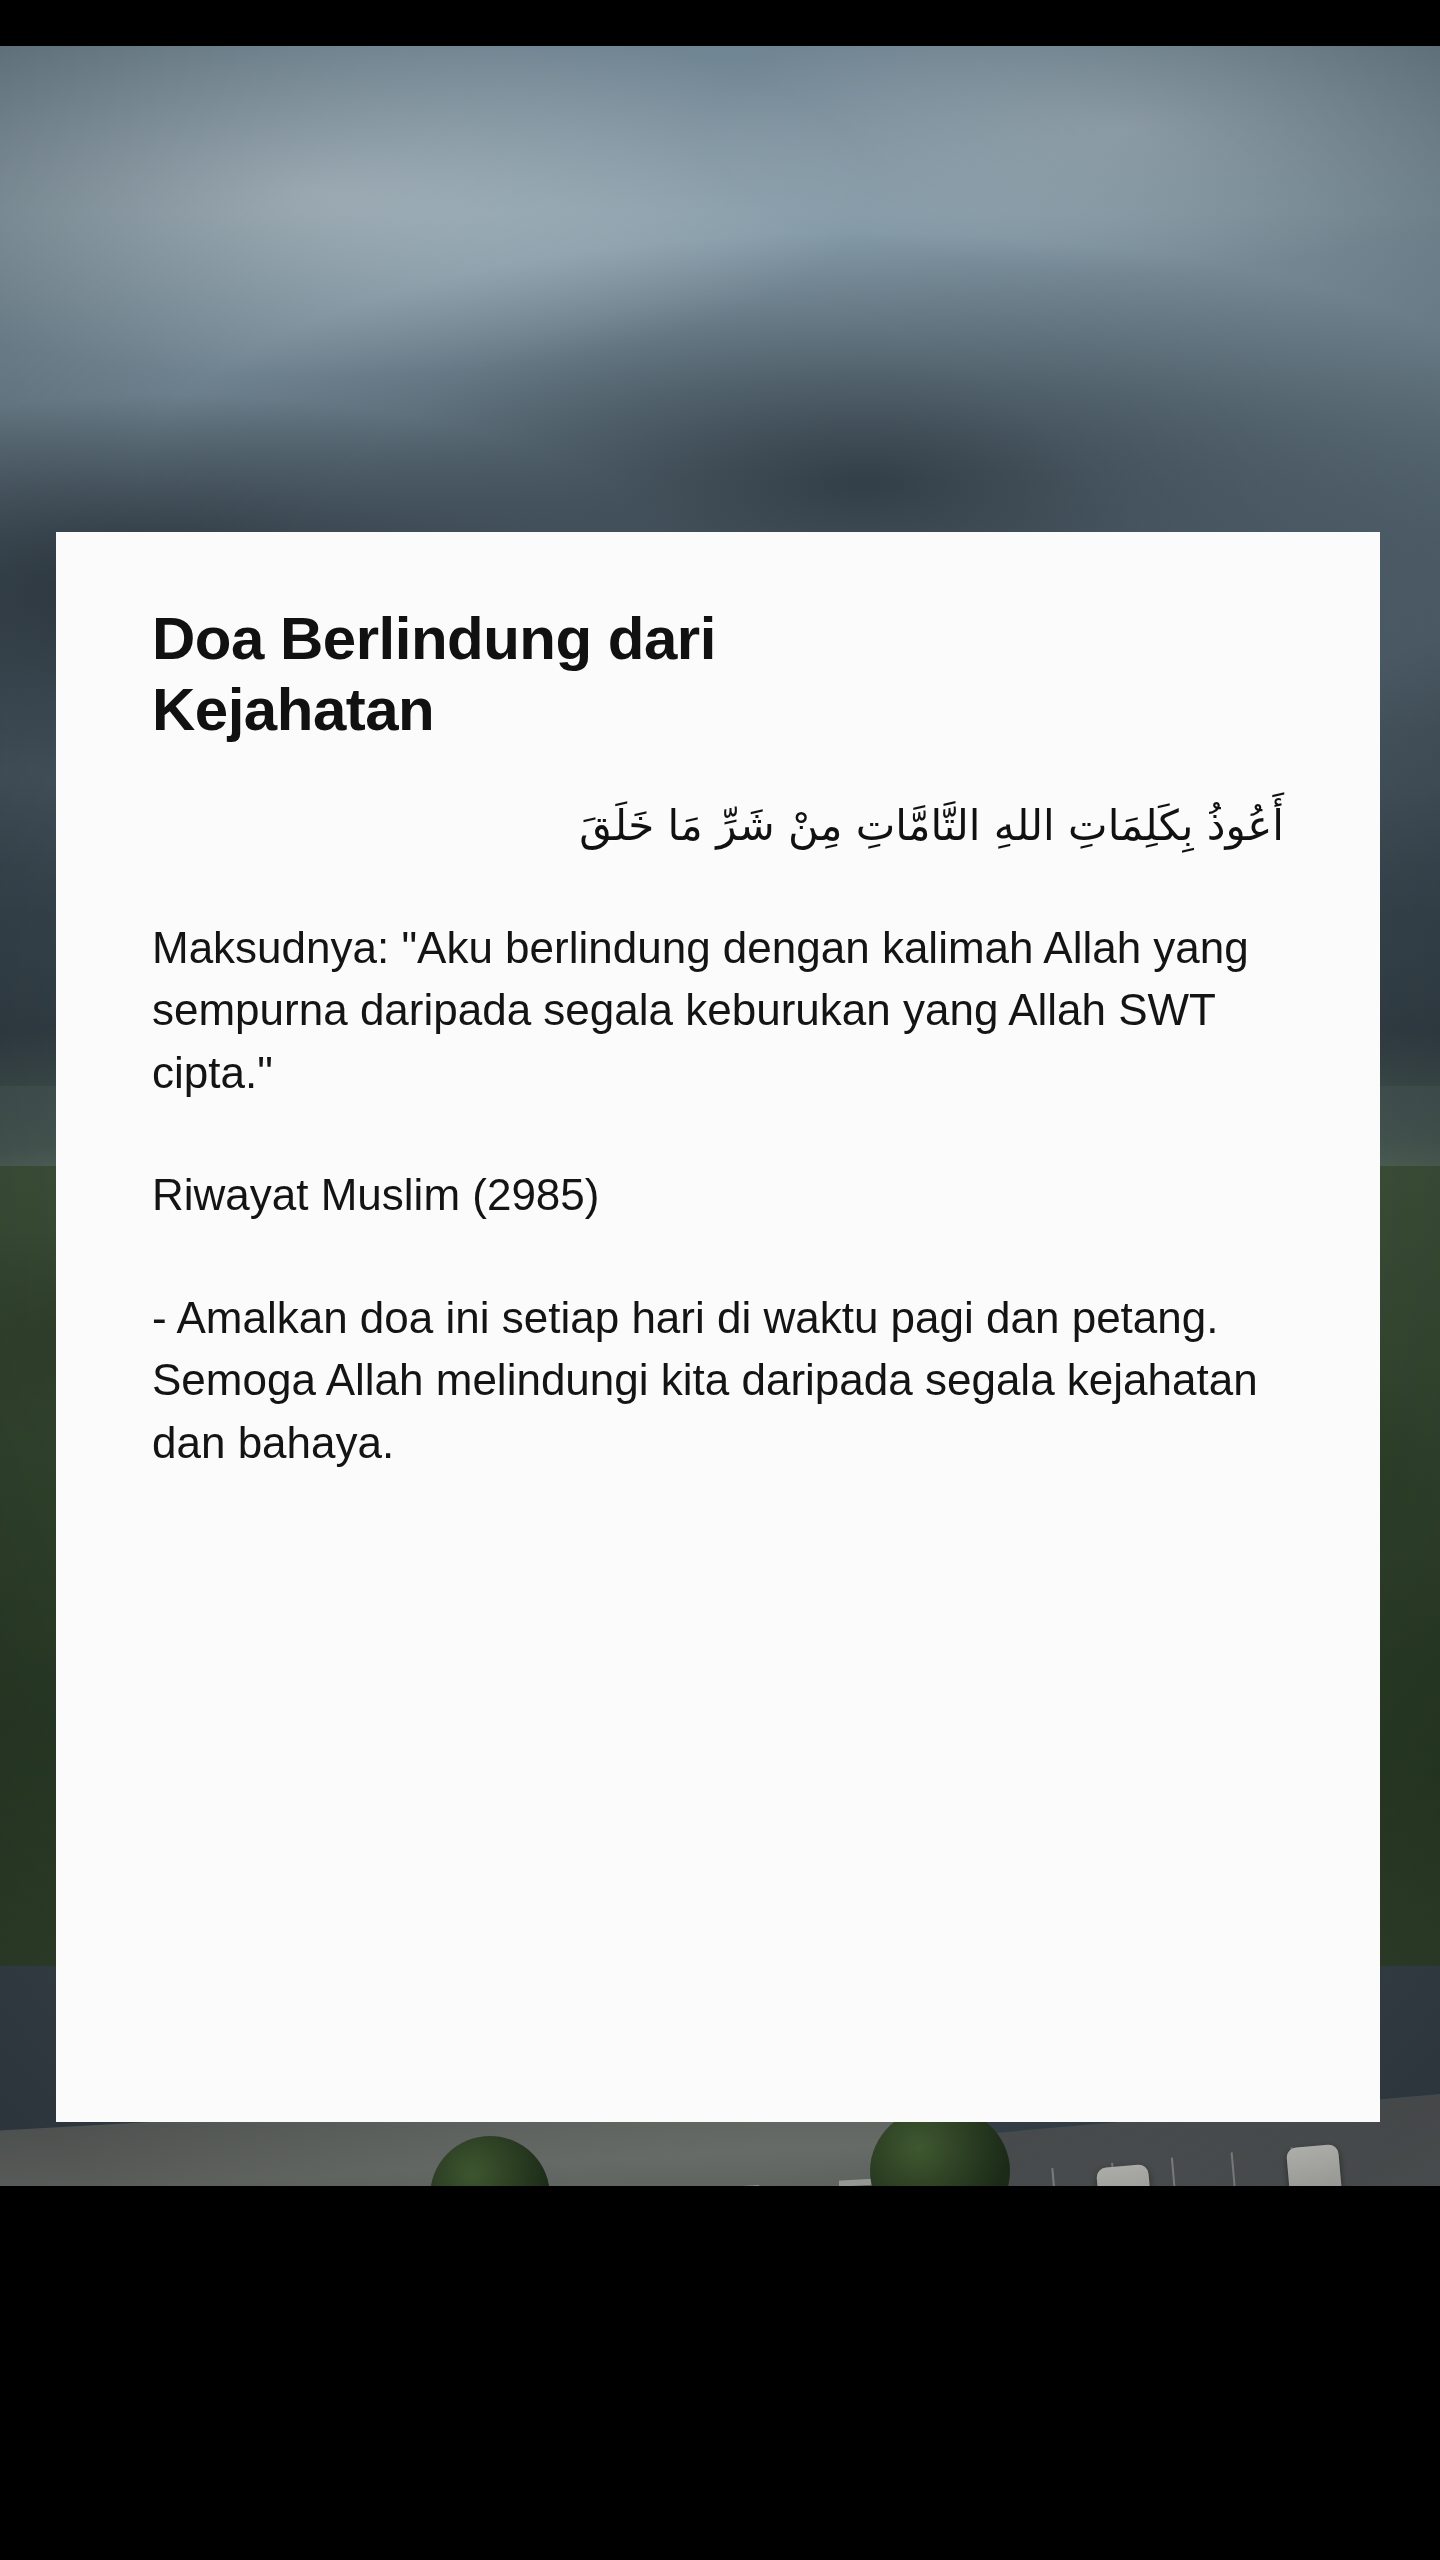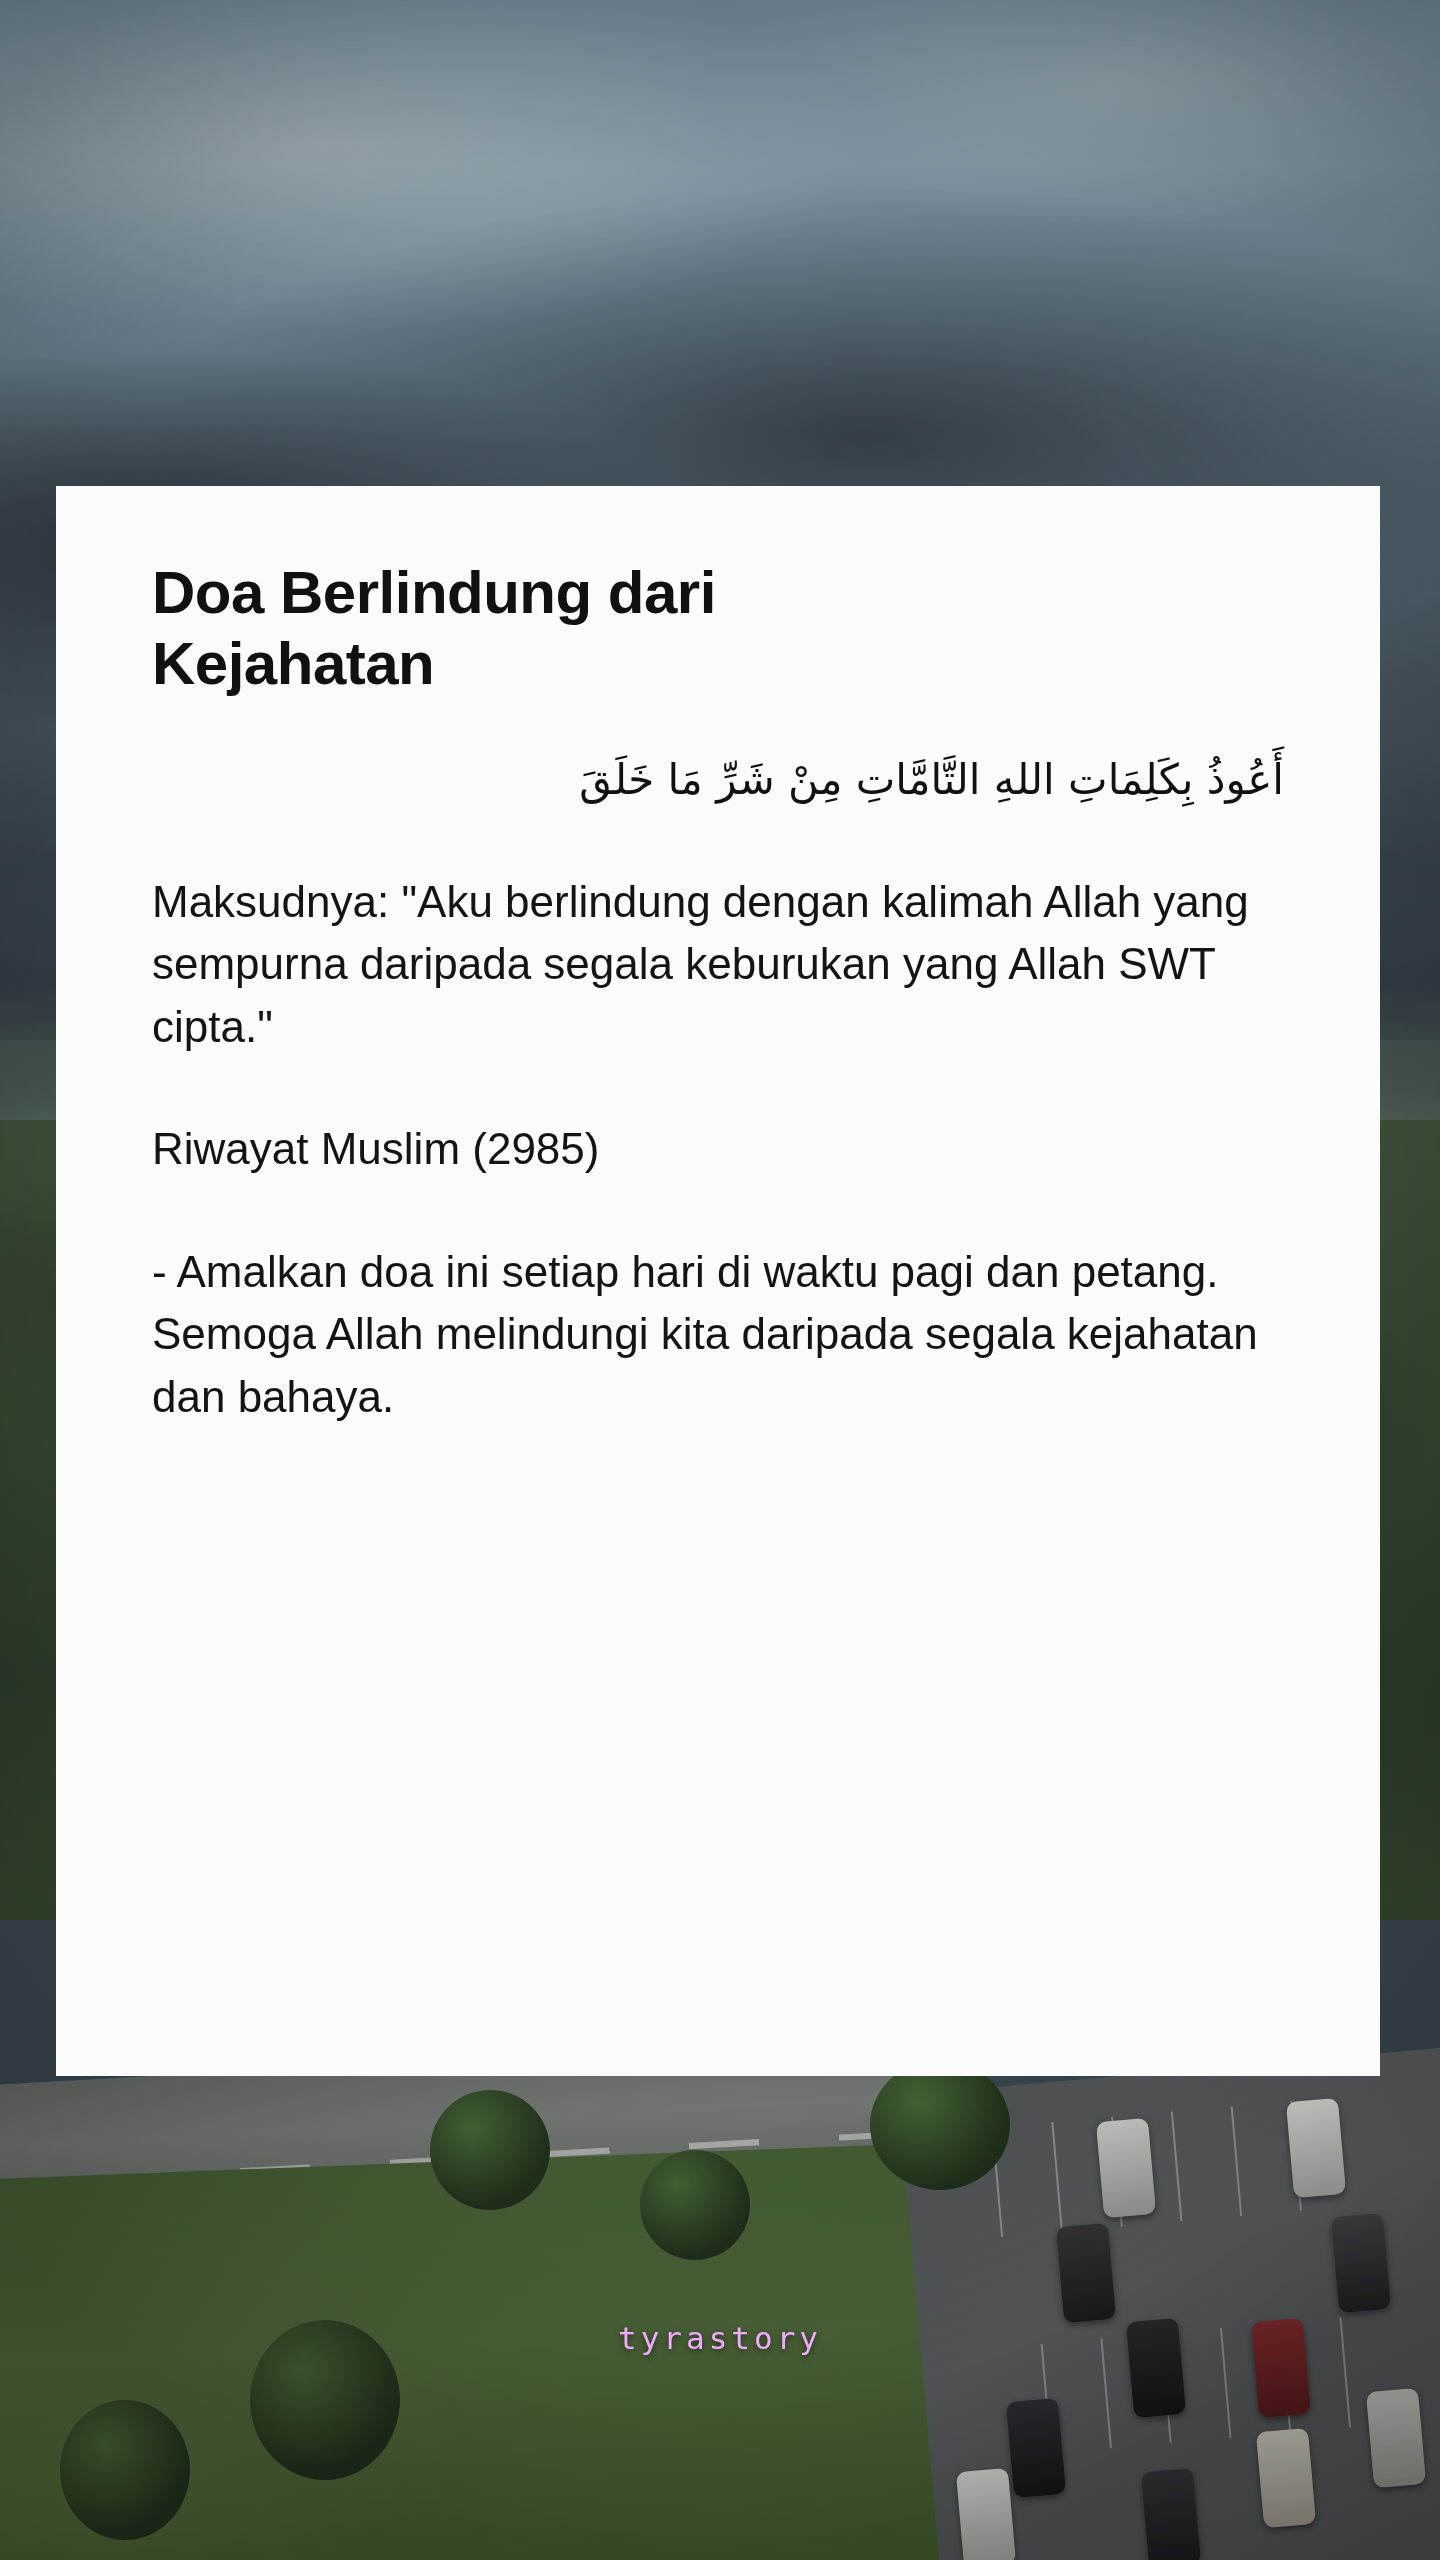--- a/index.html
+++ b/index.html
@@ -6,22 +6,23 @@
     margin: 0;
     padding: 0;
     background: #000;
   }
   body {
     font-family: "Liberation Sans", sans-serif;
   }
   .screen {
     position: relative;
     width: 1440px;
-    height: 2560px;
+    height: 2140px;
     overflow: hidden;
+    margin-top: 46px;
   }
 
   
   .photo {
     position: absolute;
     inset: 0;
     background: #3d4a52;
   }
   
   .sky {

